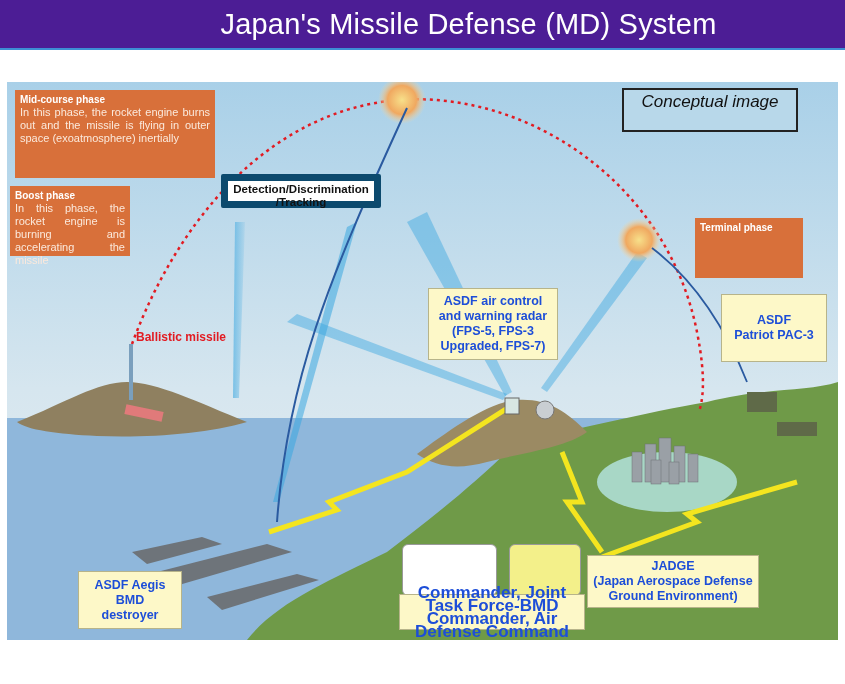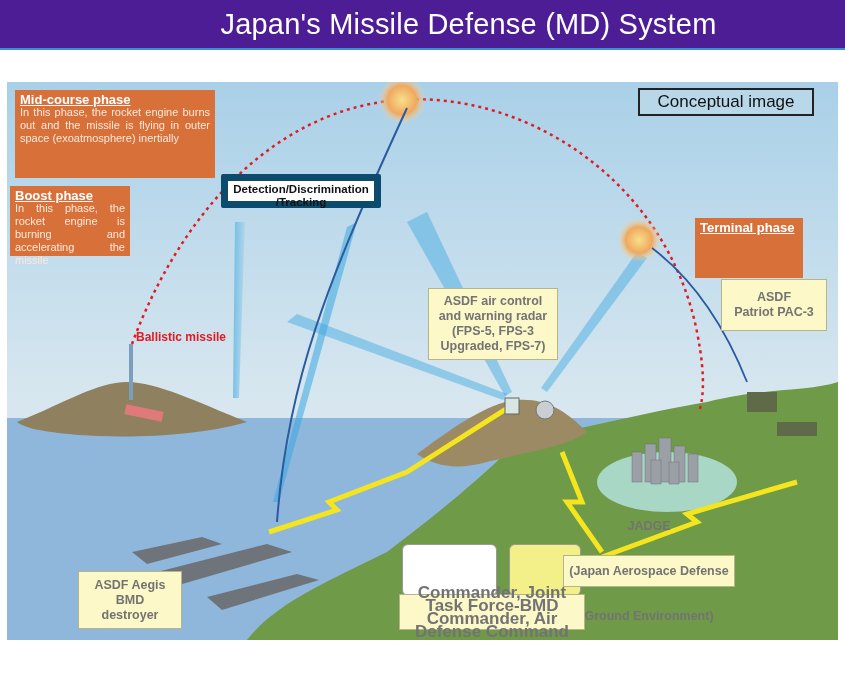--- a/index.html
+++ b/index.html
@@ -6,22 +6,22 @@
   body { width:845px; height:684px; background:#ffffff; position:relative; overflow:hidden;
          font-family:"Liberation Sans", sans-serif; }
   .title-bar { position:absolute; left:0; top:0; width:845px; height:48px; background:#4c1d95;
                border-bottom:2px solid #3d8fd4; display:flex; align-items:center; justify-content:center;padding-left:46px; }
   .title-bar h1 { margin:0; color:#fff; font-weight:normal; font-size:29px; letter-spacing:0.2px; }
   .scene { position:absolute; left:7px; top:82px; width:831px; height:558px; overflow:hidden; }
   .scene svg { position:absolute; left:0; top:0; }
   .box { position:absolute; box-sizing:border-box; }
   .phase { background:#d8703a; color:#fbe9dc; font-size:11px; line-height:13px; padding:3px 5px;
            text-align:justify; }
-  .phase .ph-title { display:block; font-weight:bold; color:#fff; font-size:13px;text-decoration:underline; }
-  .label { background:#fdf8c8; border:1px solid #b7b48a; color:#737373; font-weight:bold; text-align:center;
+  .phase .ph-title { display:block; font-weight:bold; color:#fff; font-size:10px; }
+  .label { background:#fdf8c8; border:1px solid #b7b48a; color:#1d4ed8; font-weight:bold; text-align:center;
            font-size:12.5px; line-height:15px; display:flex; flex-direction:column; justify-content:center; }
   .concept { border:2px solid #222; background:#b8d8ea; font-size:17px; color:#111; text-align:center;
              line-height:24px; }
   .detect { border:7px solid #0c4a6e; background:#fff; color:#111; font-weight:bold; font-size:11.5px;
             text-align:center; line-height:13px; padding:2px 0; border-radius:2px; }
   .missile-label { color:#e21b22; font-weight:bold; font-size:12px; position:absolute; }
 </style>
 </head>
 <body>
 
@@ -113,29 +113,29 @@
   <div class="box phase" style="left:3px; top:104px; width:120px; height:70px;">
     <span class="ph-title">Boost phase</span>
     <span>In this phase, the rocket engine is burning and accelerating the missile</span>
   </div>
 
   <div class="box detect" style="left:214px; top:92px; width:160px; height:34px;">
     <div>Detection/Discrimination</div>
     <div>/Tracking</div>
   </div>
 
-  <div class="box concept" style="left:631px; top:6px; width:176px; height:28px;">
+  <div class="box concept" style="left:615px; top:6px; width:176px; height:44px;font-style:italic;">
     <span>Conceptual image</span>
   </div>
 
   <div class="box phase" style="left:688px; top:136px; width:108px; height:60px;">
     <span class="ph-title">Terminal phase</span>
   </div>
 
-  <div class="box label" style="left:714px; top:197px; width:106px; height:52px;">
+  <div class="box label" style="left:714px; top:212px; width:106px; height:68px;">
     <div>ASDF</div>
     <div>Patriot PAC-3</div>
   </div>
 
   <div class="box label" style="left:421px; top:206px; width:130px; height:72px;">
     <div>ASDF air control</div>
     <div>and warning radar</div>
     <div>(FPS-5, FPS-3</div>
     <div>Upgraded, FPS-7)</div>
   </div>
@@ -148,18 +148,18 @@
     <div>destroyer</div>
   </div>
 
   <div class="box" style="left:395px; top:462px; width:95px; height:52px; background:#fff; border:1px solid #999; border-radius:6px;"></div>
   <div class="box" style="left:502px; top:462px; width:72px; height:52px; background:#f3f08a; border:1px solid #999; border-radius:6px;"></div>
   <div class="box label" style="left:392px; top:512px; width:186px; height:36px; font-size:17px; line-height:13px;">
     <div>Commander, Joint Task Force-BMD</div>
     <div>Commander, Air Defense Command</div>
   </div>
 
-  <div class="box label" style="left:556px; top:473px; width:172px; height:32px;gap:30px;">
+  <div class="box label" style="left:580px; top:473px; width:172px; height:53px;">
     <div>JADGE</div>
     <div>(Japan Aerospace Defense</div>
     <div>Ground Environment)</div>
   </div>
 </div>
 
 </body></html>

